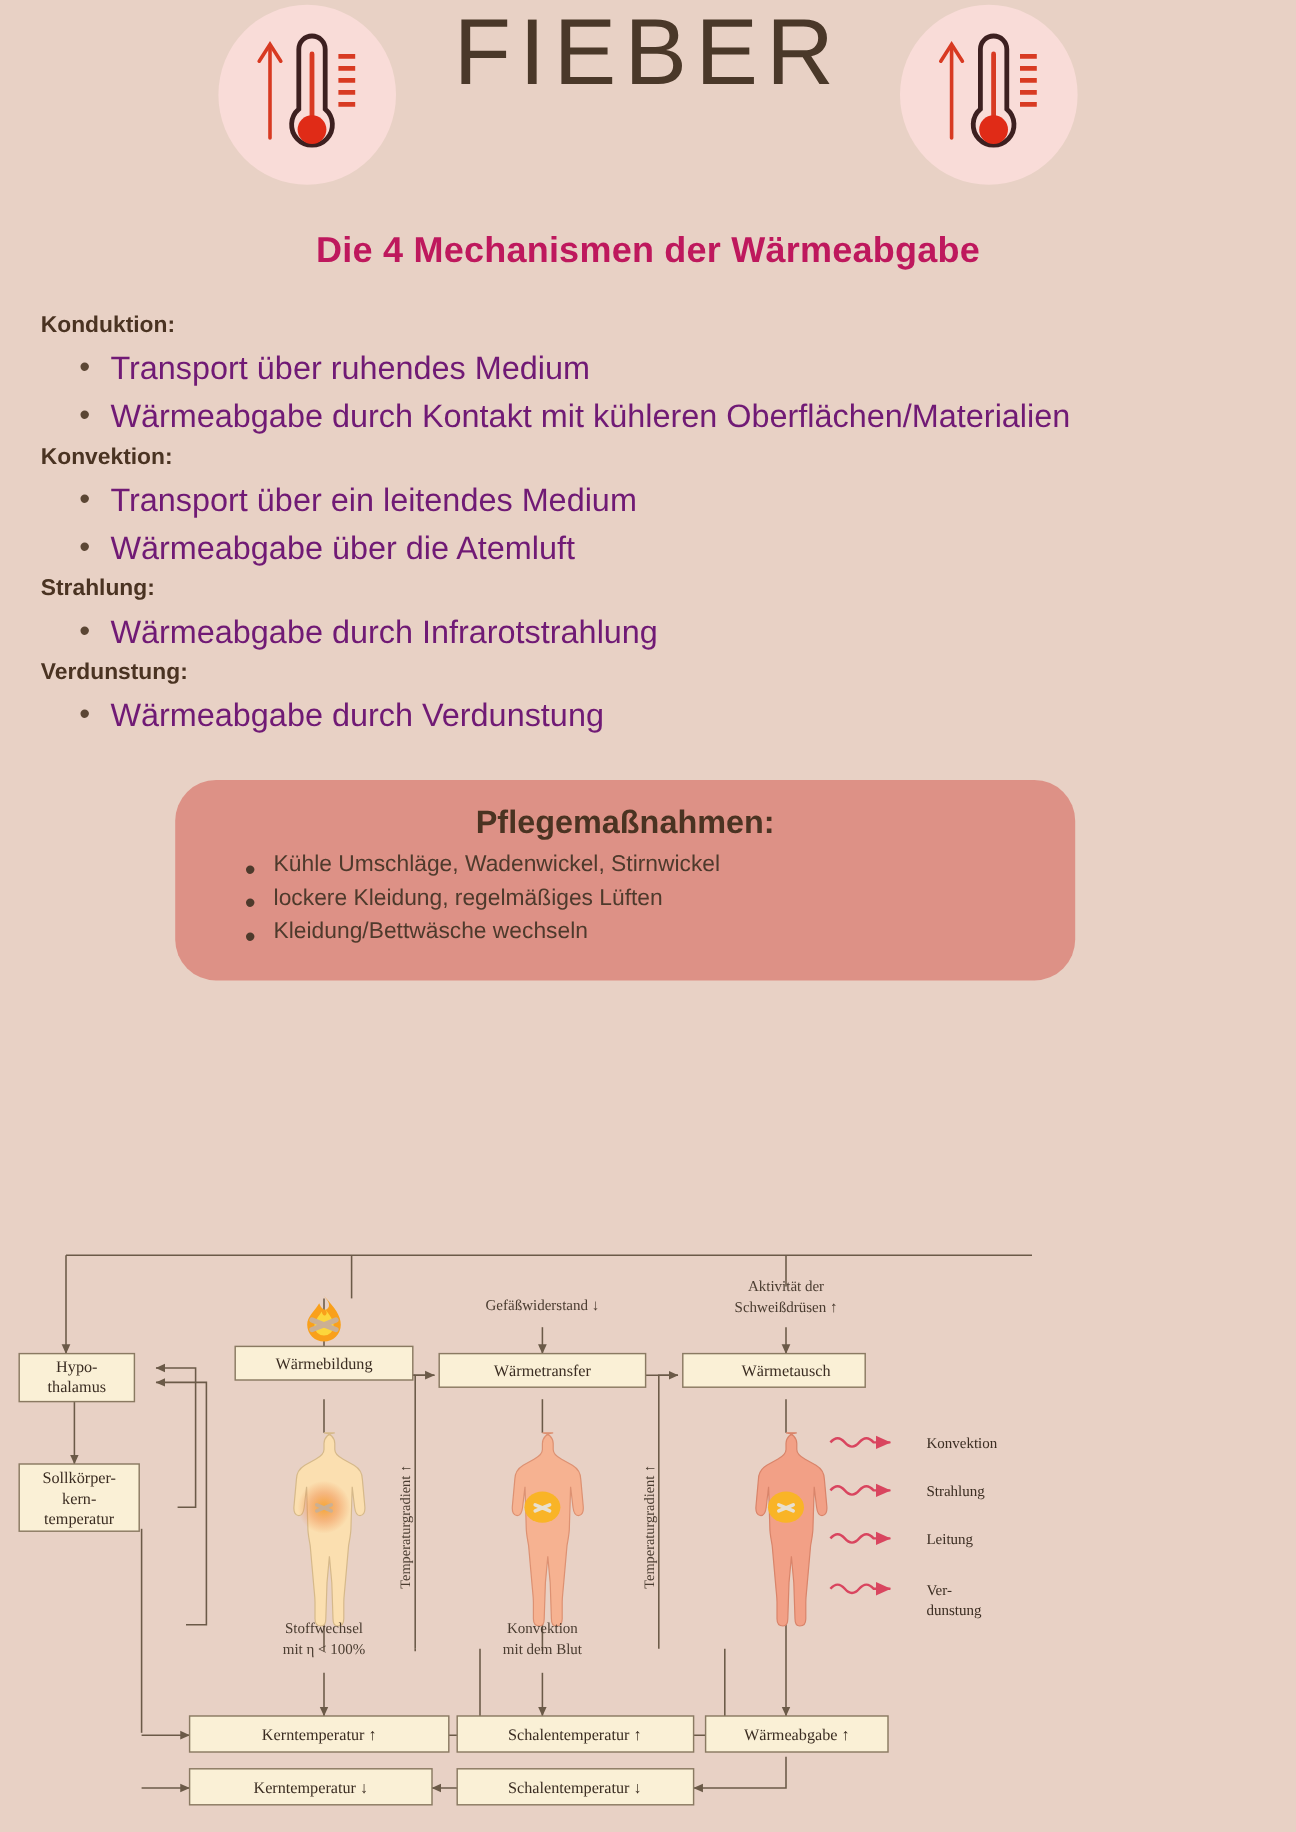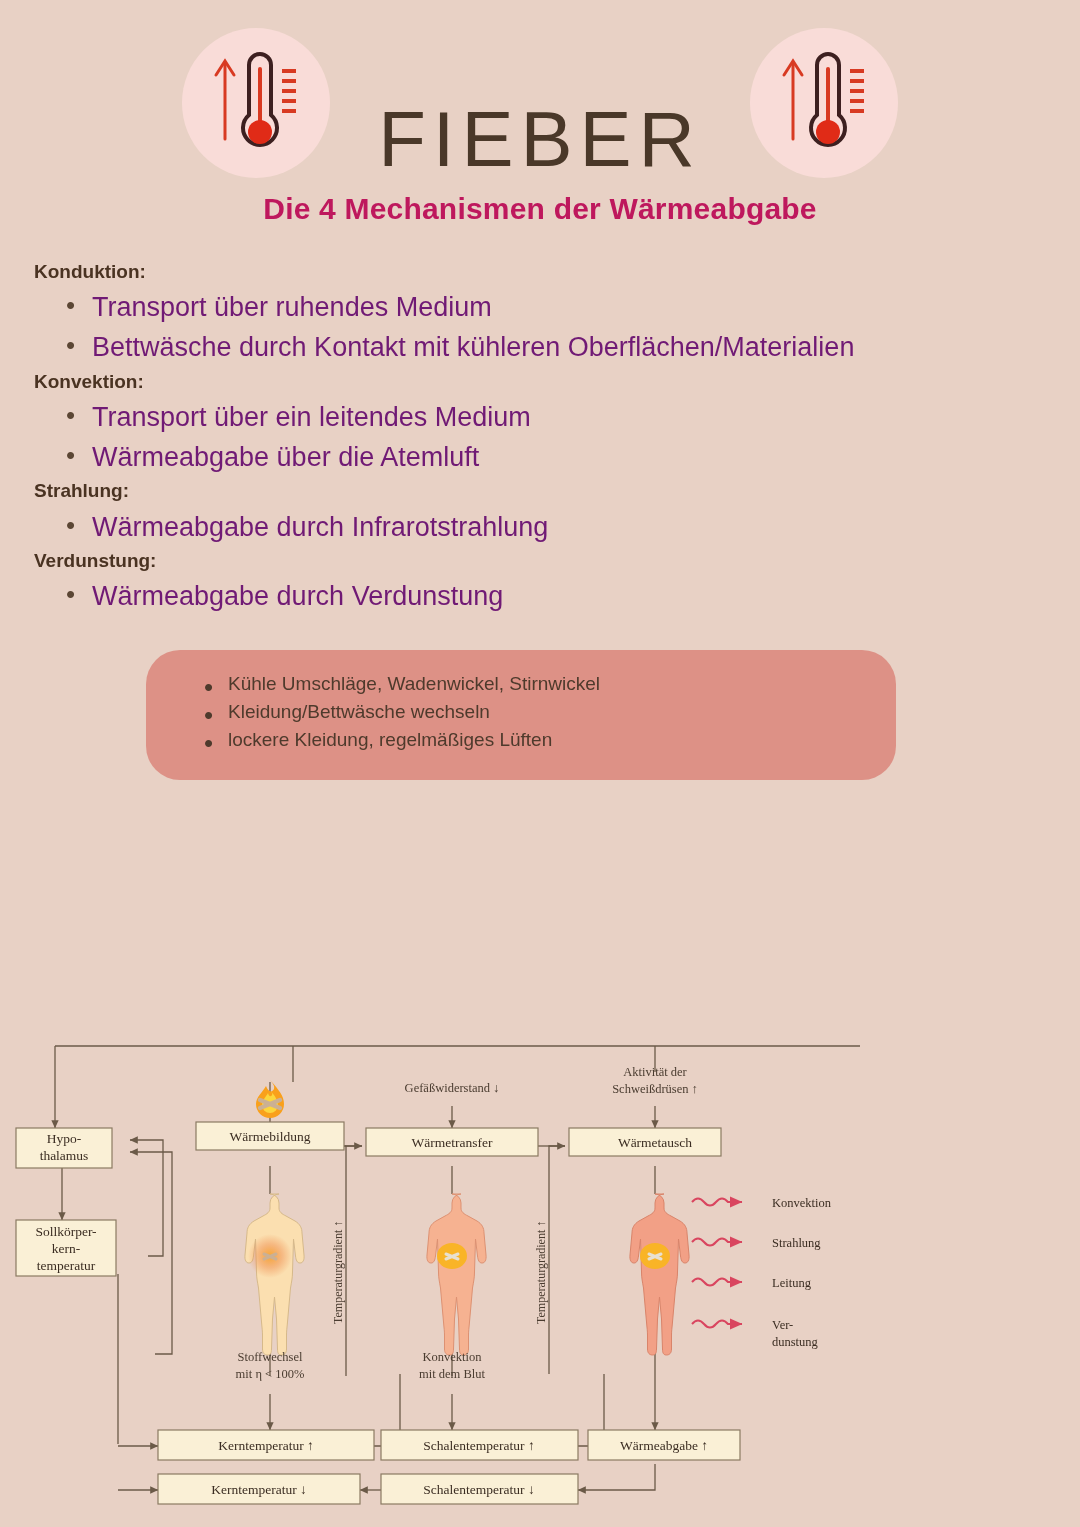--- a/index.html
+++ b/index.html
@@ -12,21 +12,21 @@
     background: #e8d1c5;
     font-family: "Liberation Sans", sans-serif;
     color: #4a3829;
     overflow: hidden;
     position: relative;
   }
 
   
   .header {
     display: flex;
-    align-items: flex-end;
+    align-items: flex-start;
     justify-content: center;
     gap: 44px;
     height: 178px;
     padding-top: 4px;
     box-sizing: border-box;
   }
   .thermo-badge {
     width: 148px;
     height: 150px;
     border-radius: 50%;
@@ -206,45 +206,46 @@
   </div>
 </div>
 
 <div class="subtitle">Die 4 Mechanismen der Wärmeabgabe</div>
 
 <div class="mechanisms">
 
   <div class="mech-head">Konduktion:</div>
   <ul class="mech-list">
     <li>Transport über ruhendes Medium</li>
-    <li>Bettwäsche durch Kontakt mit kühleren Oberflächen/Materialien</li>
+    <li>Wärmeabgabe durch Kontakt mit kühleren Oberflächen/Materialien</li>
   </ul>
 
   <div class="mech-head">Konvektion:</div>
   <ul class="mech-list">
     <li>Transport über ein leitendes Medium</li>
     <li>Wärmeabgabe über die Atemluft</li>
   </ul>
 
   <div class="mech-head">Strahlung:</div>
   <ul class="mech-list">
     <li>Wärmeabgabe durch Infrarotstrahlung</li>
   </ul>
 
   <div class="mech-head">Verdunstung:</div>
   <ul class="mech-list">
     <li>Wärmeabgabe durch Verdunstung</li>
   </ul>
 </div>
 
 <div class="care-box">
+  <div class="care-title">Pflegemaßnahmen:</div>
   <ul class="care-list">
     <li>Kühle Umschläge, Wadenwickel, Stirnwickel</li>
+    <li>lockere Kleidung, regelmäßiges Lüften</li>
     <li>Kleidung/Bettwäsche wechseln</li>
-    <li>lockere Kleidung, regelmäßiges Lüften</li>
   </ul>
 </div>
 
 <div class="diagram-wrap">
 <svg width="1080" height="500" viewBox="0 0 1080 500">
   <defs>
     <marker id="ar" markerWidth="7" markerHeight="7" refX="6" refY="3.2" orient="auto">
       <path d="M0,0.4 L6.2,3.2 L0,6" fill="#6b5a48"></path>
     </marker>
     <marker id="arR" markerWidth="7" markerHeight="7" refX="6" refY="3.2" orient="auto">

